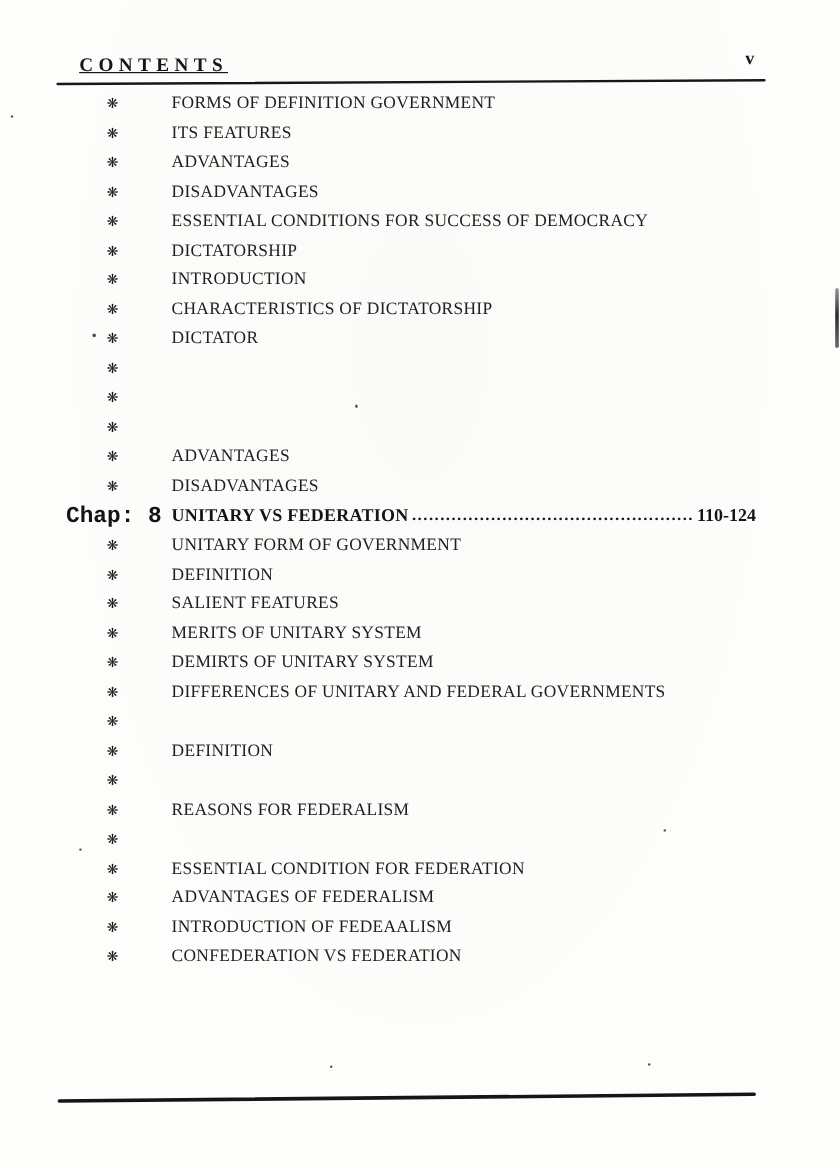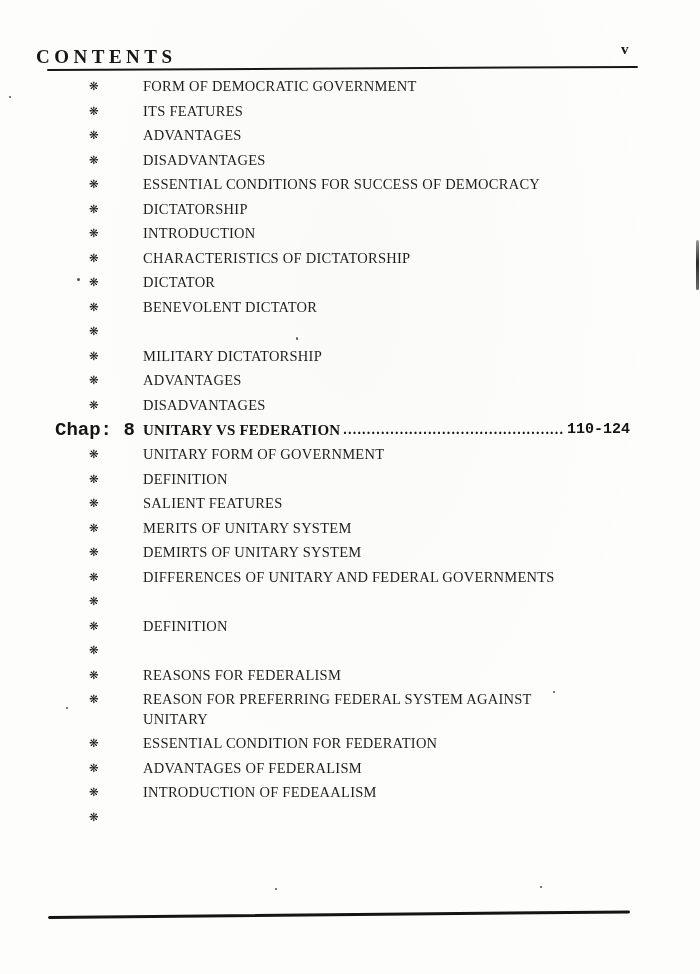--- a/index.html
+++ b/index.html
@@ -14,25 +14,26 @@
     position: relative;
     width: 700px;
     height: 974px;
     background:
       radial-gradient(ellipse at 50% 30%, rgba(0,0,0,0.012), transparent 70%),
       #fdfdfb;
   }
   
   .header-title {
     position: absolute;
-    left: 36px; top: 46px;
-    font-size: 19px;
+    left: 66px; top: 46px;
+    font-size: 16px;
     font-weight: bold;
     letter-spacing: 4.5px;
     color: #161616;
+    text-decoration: underline;
   }
   .header-pagenum {
     position: absolute;
     left: 621px; top: 41px;
     font-size: 15px;
     font-weight: bold;
     color: #161616;
   }
   .header-rule {
     position: absolute;
@@ -98,21 +99,20 @@
     letter-spacing: 1.2px;
     margin: 0 3px;
     color: #141414;
   }
   .chap-pages {
     font-weight: bold;
     font-size: 15px;
     line-height: 20px;
     white-space: nowrap;
     color: #141414;
-    font-family: Liberation Mono, monospace;
   }
   
   .footer-rule {
     position: absolute;
     left: 48px; top: 916px;
     width: 582px; height: 2.6px;
     background: #151515;
     border-radius: 2px;
     transform: rotate(-0.55deg);
     transform-origin: left center;
@@ -138,21 +138,21 @@
 
   <div class="header-title">CONTENTS</div>
 
   <div class="header-pagenum">v</div>
 
   <div class="header-rule"></div>
 
   <div class="toc" id="toc-list">
       <div class="row">
         <span class="bullet">❋</span>
-        <span class="item-text">FORM OF DEMOCRATIC GOVERNMENT</span>
+        <span class="item-text">FORMS OF DEFINITION GOVERNMENT</span>
       </div>
       <div class="row">
         <span class="bullet">❋</span>
         <span class="item-text">ITS FEATURES</span>
       </div>
       <div class="row">
         <span class="bullet">❋</span>
         <span class="item-text">ADVANTAGES</span>
       </div>
       <div class="row">
@@ -174,28 +174,26 @@
       <div class="row">
         <span class="bullet">❋</span>
         <span class="item-text">CHARACTERISTICS OF DICTATORSHIP</span>
       </div>
       <div class="row">
         <span class="bullet">❋</span>
         <span class="item-text">DICTATOR</span>
       </div>
       <div class="row">
         <span class="bullet">❋</span>
-        <span class="item-text">BENEVOLENT DICTATOR</span>
-      </div>
-      <div class="row">
-        <span class="bullet">❋</span>
-      </div>
-      <div class="row">
-        <span class="bullet">❋</span>
-        <span class="item-text">MILITARY DICTATORSHIP</span>
+      </div>
+      <div class="row">
+        <span class="bullet">❋</span>
+      </div>
+      <div class="row">
+        <span class="bullet">❋</span>
       </div>
       <div class="row">
         <span class="bullet">❋</span>
         <span class="item-text">ADVANTAGES</span>
       </div>
       <div class="row">
         <span class="bullet">❋</span>
         <span class="item-text">DISADVANTAGES</span>
       </div>
       <div class="row chapter">
@@ -237,37 +235,36 @@
       </div>
       <div class="row">
         <span class="bullet">❋</span>
       </div>
       <div class="row">
         <span class="bullet">❋</span>
         <span class="item-text">REASONS FOR FEDERALISM</span>
       </div>
       <div class="row">
         <span class="bullet">❋</span>
-        <span class="item-text">REASON FOR PREFERRING FEDERAL SYSTEM AGAINST
-UNITARY</span>
       </div>
       <div class="row">
         <span class="bullet">❋</span>
         <span class="item-text">ESSENTIAL CONDITION FOR FEDERATION</span>
       </div>
       <div class="row">
         <span class="bullet">❋</span>
         <span class="item-text">ADVANTAGES OF FEDERALISM</span>
       </div>
       <div class="row">
         <span class="bullet">❋</span>
         <span class="item-text">INTRODUCTION OF FEDEAALISM</span>
       </div>
       <div class="row">
         <span class="bullet">❋</span>
+        <span class="item-text">CONFEDERATION VS FEDERATION</span>
       </div>
     </div>
 
   <div class="footer-rule"></div>
 
   <div class="edge-mark"></div>
   <div class="speck" style="left:9px;  top:96px;  width:2px; height:2px;"></div>
   <div class="speck" style="left:77px; top:278px; width:3px; height:3px;"></div>
   <div class="speck" style="left:296px;top:337px; width:2px; height:3px;"></div>
   <div class="speck" style="left:66px; top:707px; width:2px; height:2px;"></div>

